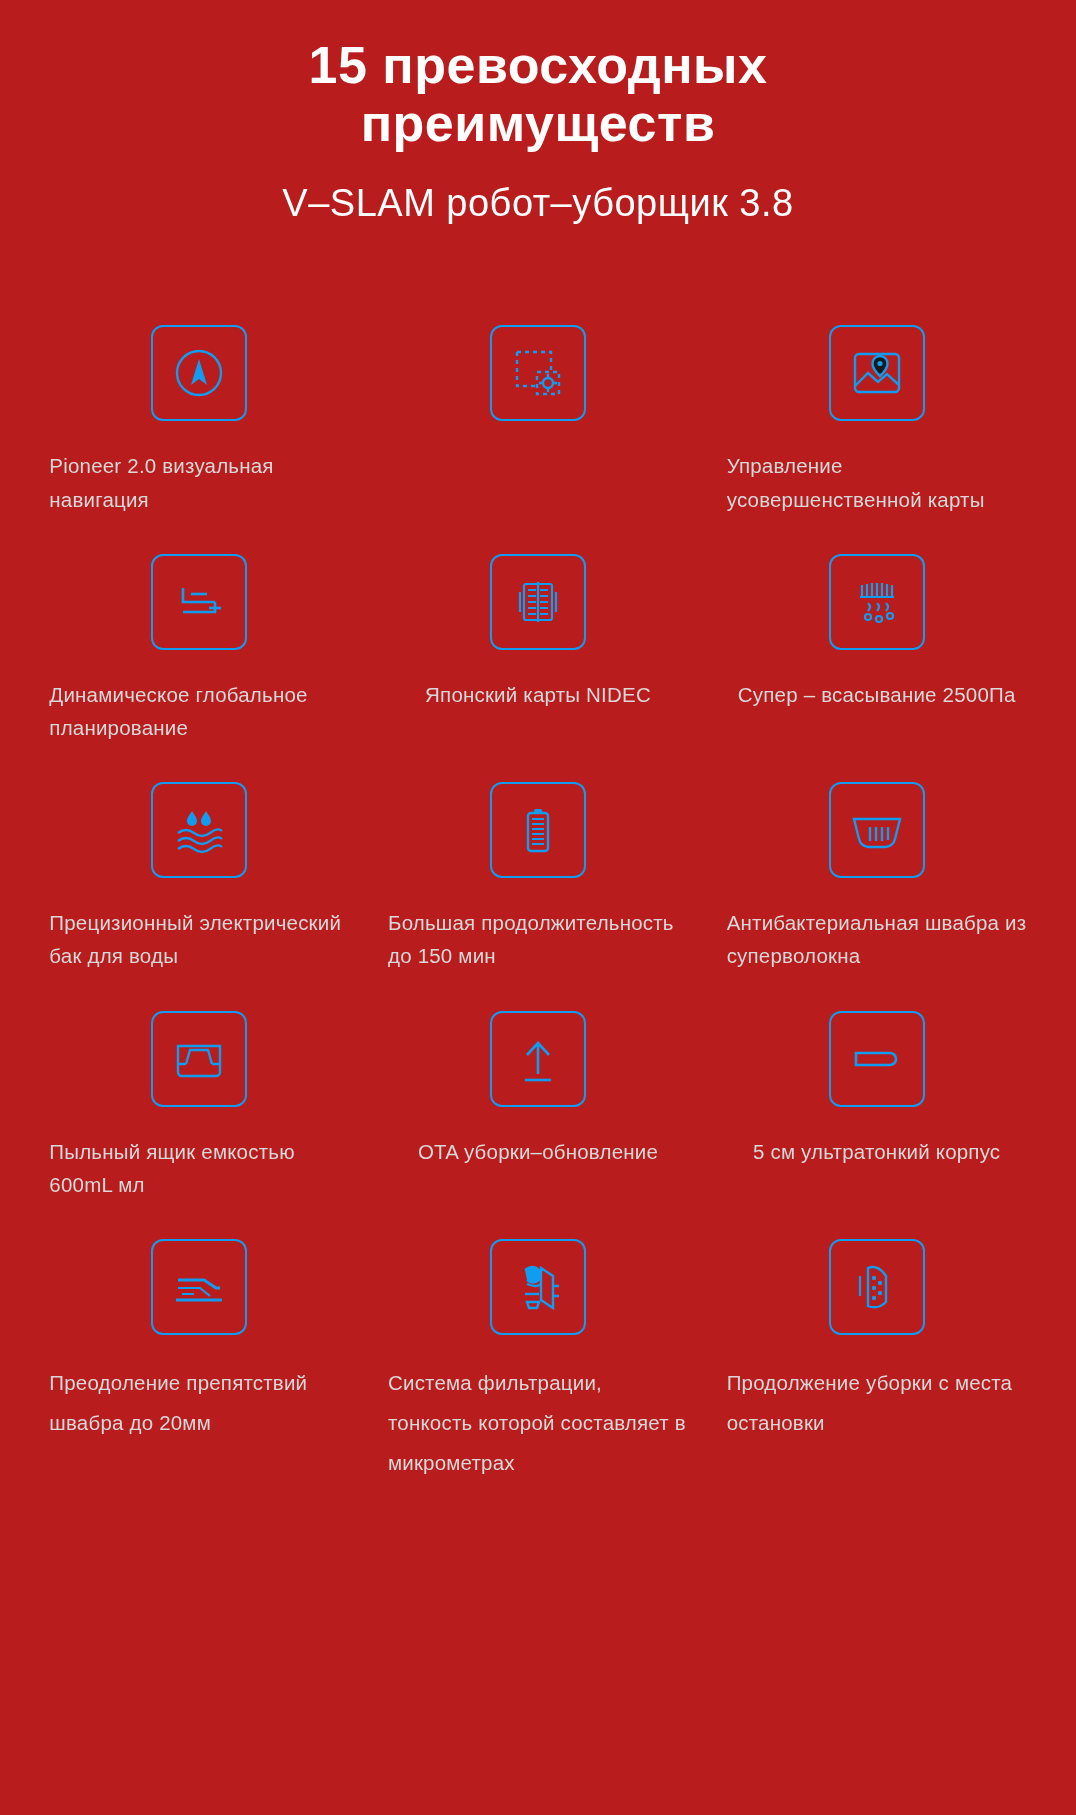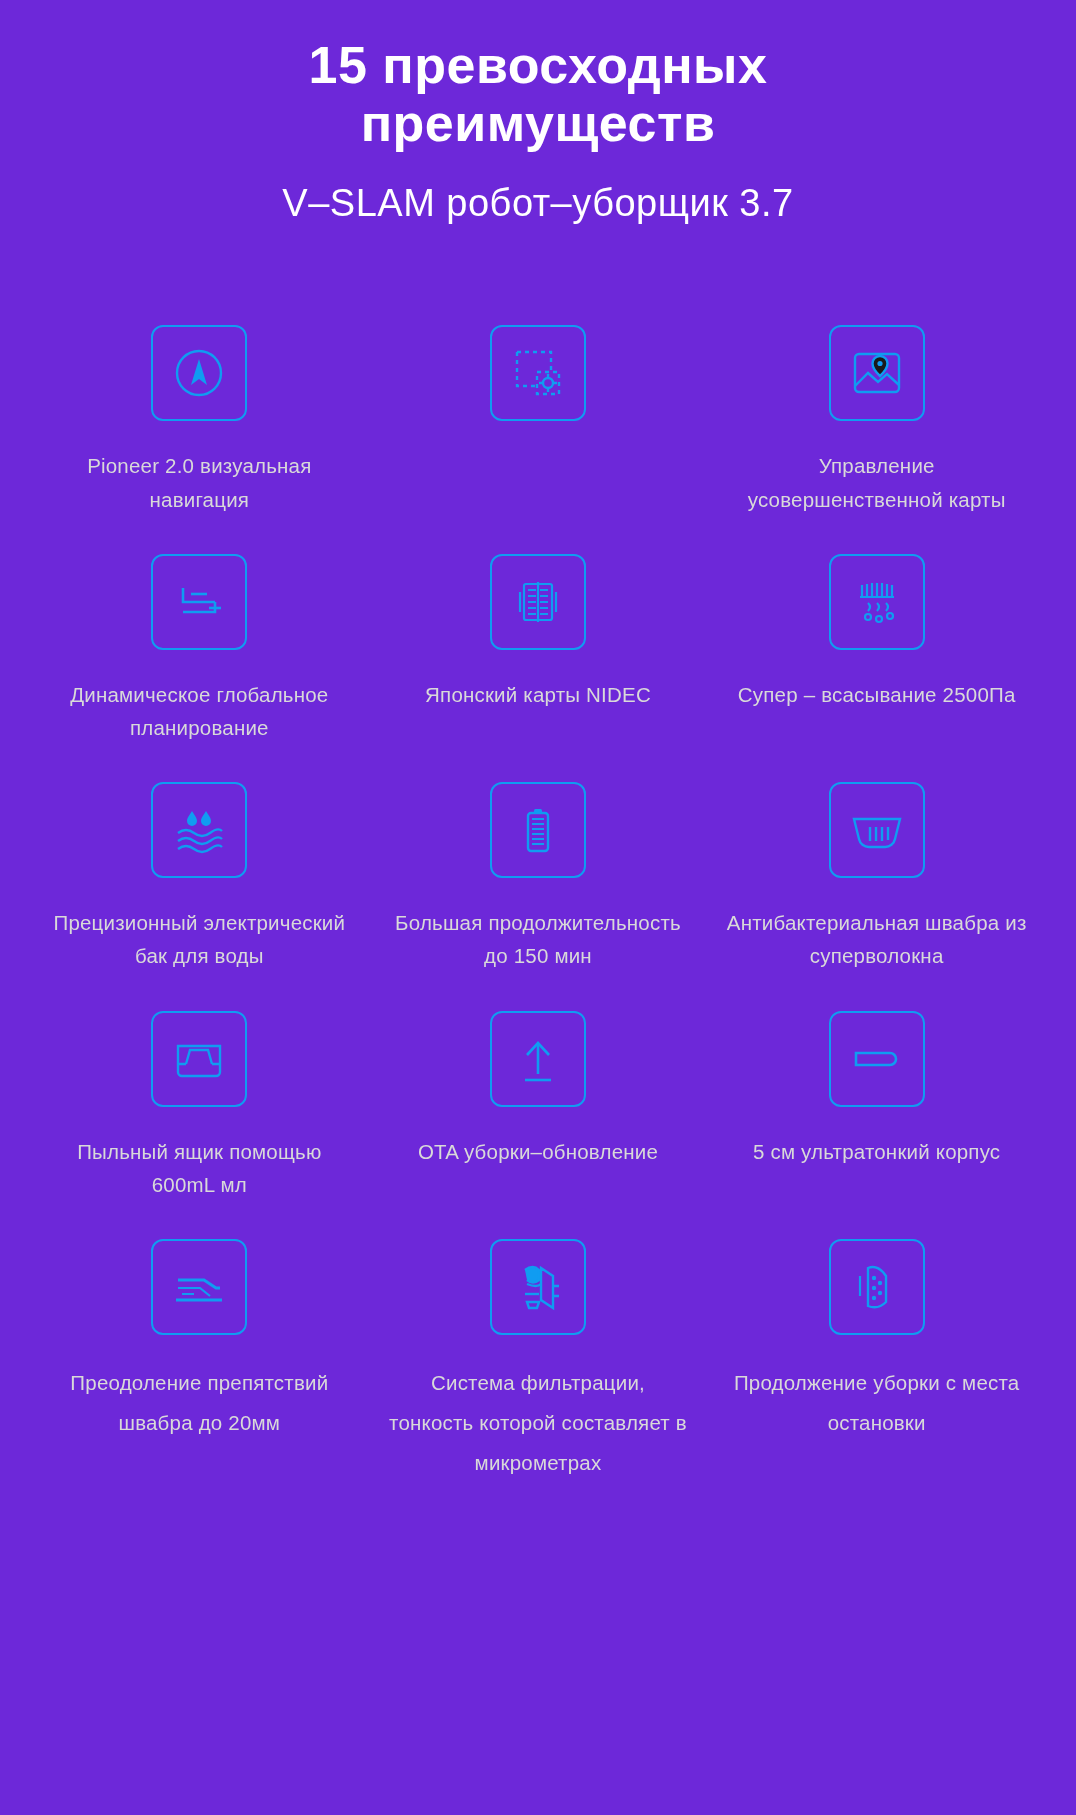--- a/index.html
+++ b/index.html
@@ -10,21 +10,21 @@
   body {
     width: 1076px;
     min-height: 1815px;
     font-family: "Liberation Sans", sans-serif;
     color: #e8e8e8;
     -webkit-font-smoothing: antialiased;
   }
   .page {
     width: 1076px;
     min-height: 1815px;
-    background: #6d28d9;
+    background: #b91c1c;
     box-sizing: border-box;
     padding: 0;
     position: relative;
     overflow: hidden;
   }
   .header {
     padding-top: 36px;
     text-align: center;
   }
   .title {
@@ -71,36 +71,36 @@
     background: transparent;
   }
   .icon-box svg {
     display: block;
   }
   .caption {
     margin-top: 28px;
     font-size: 20.5px;
     line-height: 1.62;
     color: #d9d9d9;
-    text-align: center;
+    text-align: left;
     max-width: 300px;
     letter-spacing: 0.2px;
   }
   .row-5 .caption {
     line-height: 1.95;
   }
 </style>
 </head>
 <body>
 
 <div class="page">
 
   <div class="header">
     <h1 class="title">15 превосходных преимуществ</h1>
-    <div class="subtitle">V–SLAM робот–уборщик 3.7</div>
+    <div class="subtitle">V–SLAM робот–уборщик 3.8</div>
   </div>
 
   <div class="grid">
 
     <div class="cell">
       <div class="icon-box">
         <svg width="60" height="60" viewBox="0 0 60 60" fill="none" stroke="#109cf1" stroke-width="2.4">
           <circle cx="30" cy="30" r="22"></circle>
           <path d="M30 16 L38 42 L30 36 L22 42 Z" fill="#109cf1" stroke="none"></path>
         </svg>
@@ -208,21 +208,21 @@
     </div>
 
     <div class="cell">
       <div class="icon-box">
         <svg width="62" height="62" viewBox="0 0 62 62" fill="none" stroke="#109cf1" stroke-width="2.4">
           <path d="M10 18 h42 v26 a4 4 0 0 1 -4 4 H14 a4 4 0 0 1 -4 -4 z"></path>
           <path d="M18 36 l4 -14 h18 l4 14"></path>
           <path d="M10 36 h8 M44 36 h8"></path>
         </svg>
       </div>
-      <div class="caption">Пыльный ящик помощью 600mL мл</div>
+      <div class="caption">Пыльный ящик емкостью 600mL мл</div>
     </div>
 
     <div class="cell">
       <div class="icon-box">
         <svg width="58" height="58" viewBox="0 0 58 58" fill="none" stroke="#109cf1" stroke-width="2.6">
           <path d="M29 44 V14"></path>
           <path d="M18 25 L29 13 L40 25"></path>
           <path d="M16 50 h26"></path>
         </svg>
       </div>

